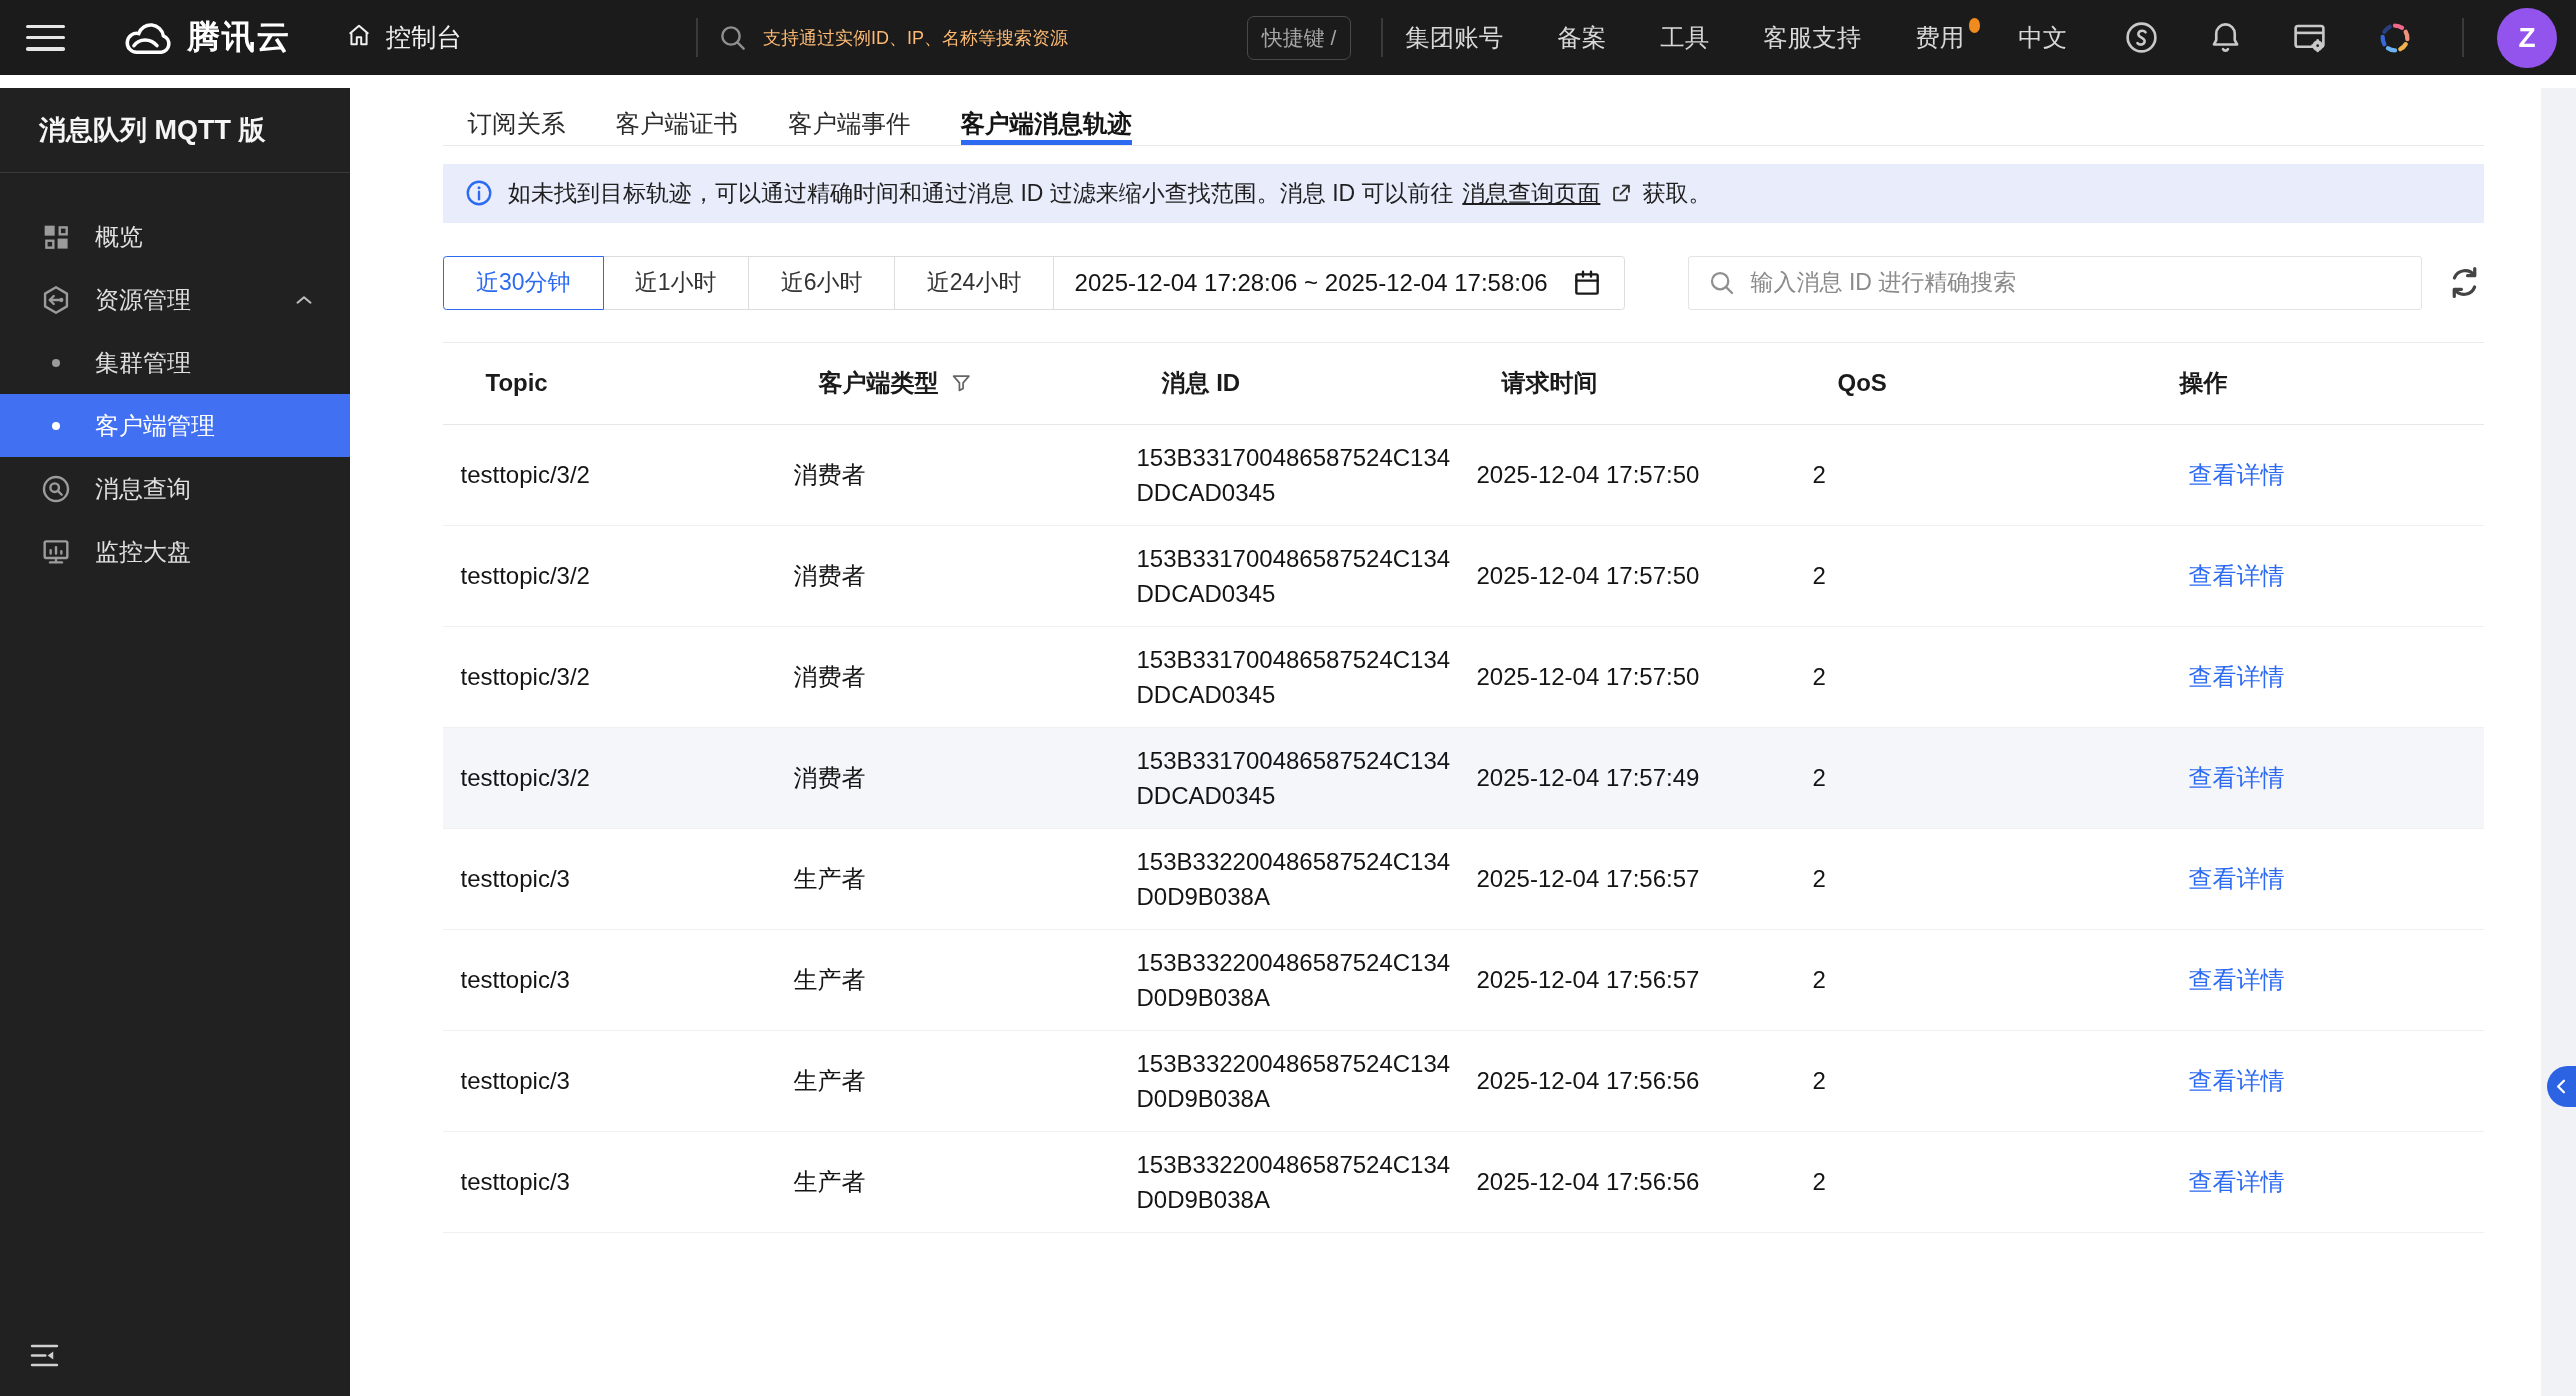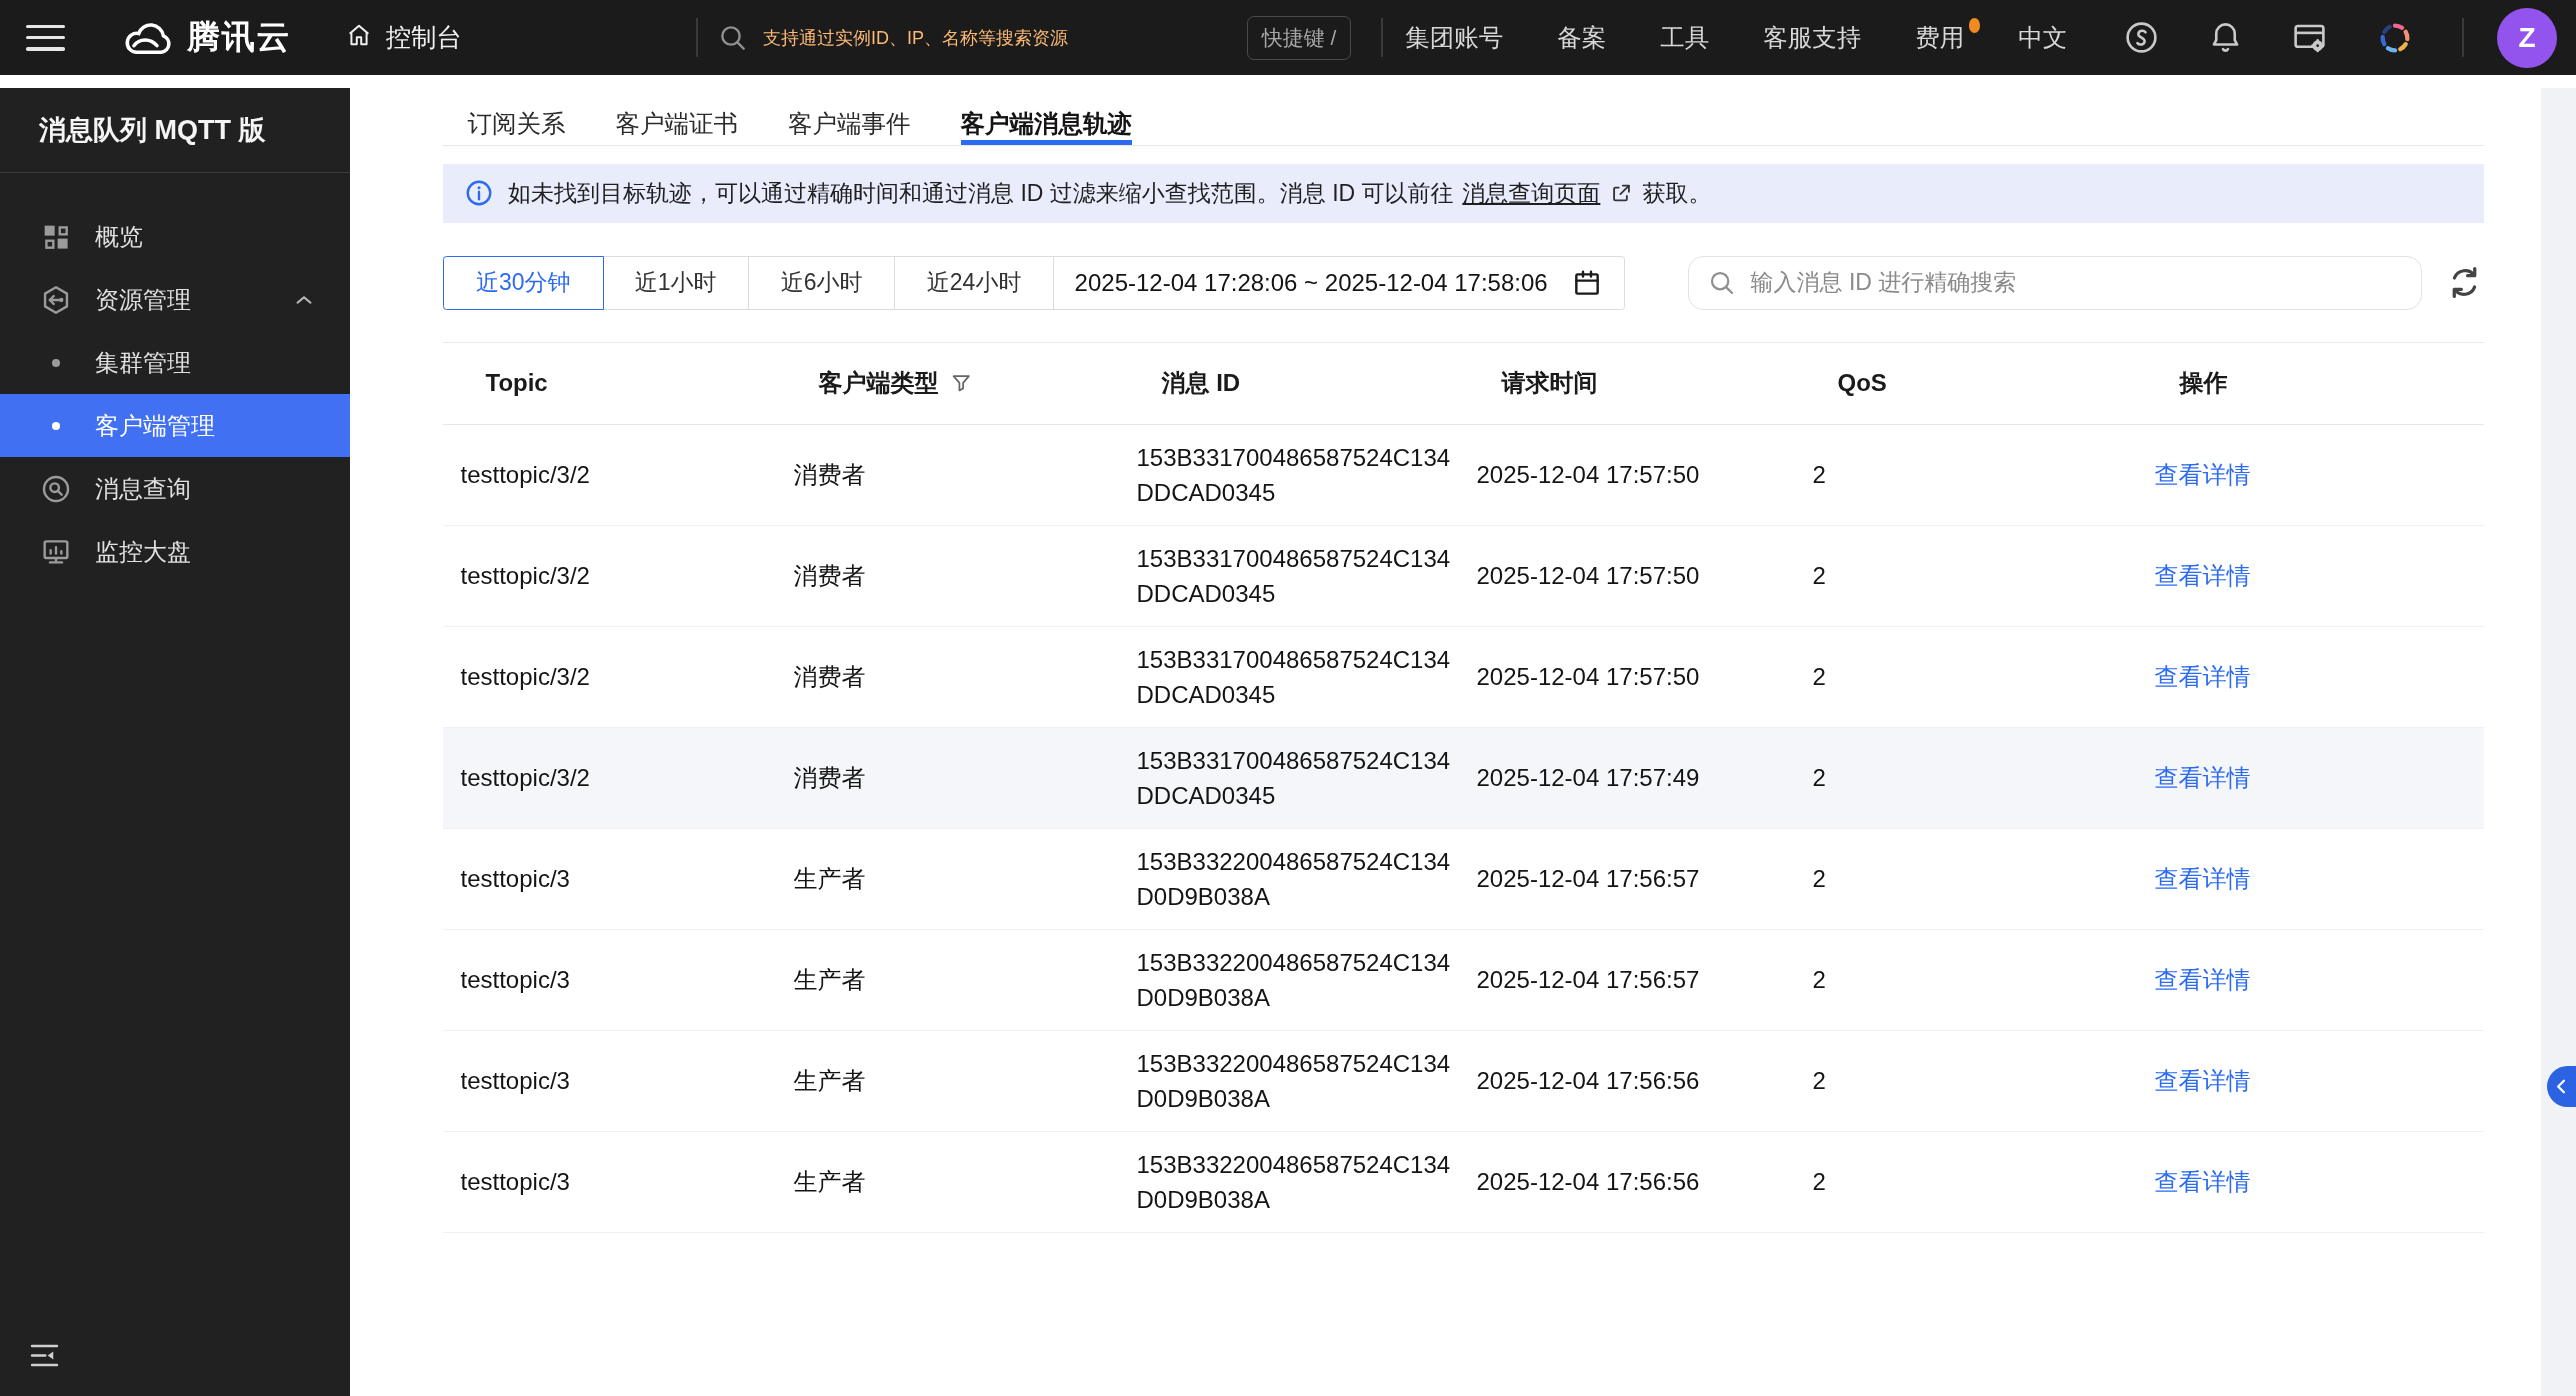--- a/index.html
+++ b/index.html
@@ -71,36 +71,36 @@
   .filter-row { margin:33px 0 0 93px; width:2041px; display:flex; align-items:center; }
   .seg { display:flex; }
   .seg-btn { height:54px; padding:0 32px; border:1.8px solid #dcdcdc; margin-left:-1.8px;
     display:flex; align-items:center; font-size:23px; color:#333; background:#fff; cursor:pointer; }
   .seg-btn:first-child { margin-left:0; border-radius:3.5px 0 0 3.5px; }
   .seg-btn.active { color:var(--accent); border-color:var(--accent); z-index:2; }
   .date-box { height:54px; border:1.8px solid #dcdcdc; margin-left:-1.8px; border-radius:0 3.5px 3.5px 0;
     padding:0 21px; display:flex; align-items:center; gap:23px; font-size:24px; color:#141414;
     background:#fff; cursor:pointer; }
   .date-box .cal { color:#1a1a1a; }
-  .msg-search { margin-left:auto; width:734px; height:54px; border:1.8px solid #e3e3e3; border-radius:15px;
+  .msg-search { margin-left:auto; width:734px; height:54px; border:1.8px solid #e3e3e3; border-radius:3px;
     display:flex; align-items:center; padding:0 17.5px; gap:14px; background:#fff; cursor:text; }
   .msg-search .sicon { color:#8f8f8f; }
   .msg-search .ph { font-size:23px; color:#8a8a8a; }
   .refresh { margin-left:23px; color:#444; cursor:pointer; }
 
   .table { margin:32px 0 0 93px; width:2041px; border-top:1.8px solid #eaeaea; }
   .thead, .trow { display:grid; grid-template-columns:333px 343px 340px 336px 342px 1fr;
     align-items:center; padding-left:17.5px; }
   .thead { height:82px; border-bottom:1.8px solid #e7e7e7; font-size:24px; font-weight:700; color:#1a1a1a; }
   .thead .hcell { display:flex; align-items:center; gap:10.5px;margin-left:25px; }
   .thead .funnel { color:#666; cursor:pointer; }
   .trow { height:101px; border-bottom:1.8px solid #f0f0f0; font-size:24px; color:#141414; }
   .trow.hl { background:#f5f6fa; }
   .cell-msg { line-height:35px; }
-  .link { color:var(--accent); cursor:pointer; }
+  .link { color:var(--accent); cursor:pointer;margin-left:34px; }
 </style>
 </head>
 <body>
 
 <div class="topbar">
   <div class="hamburger">
       <span></span>
       <span></span>
       <span></span>
     </div>

